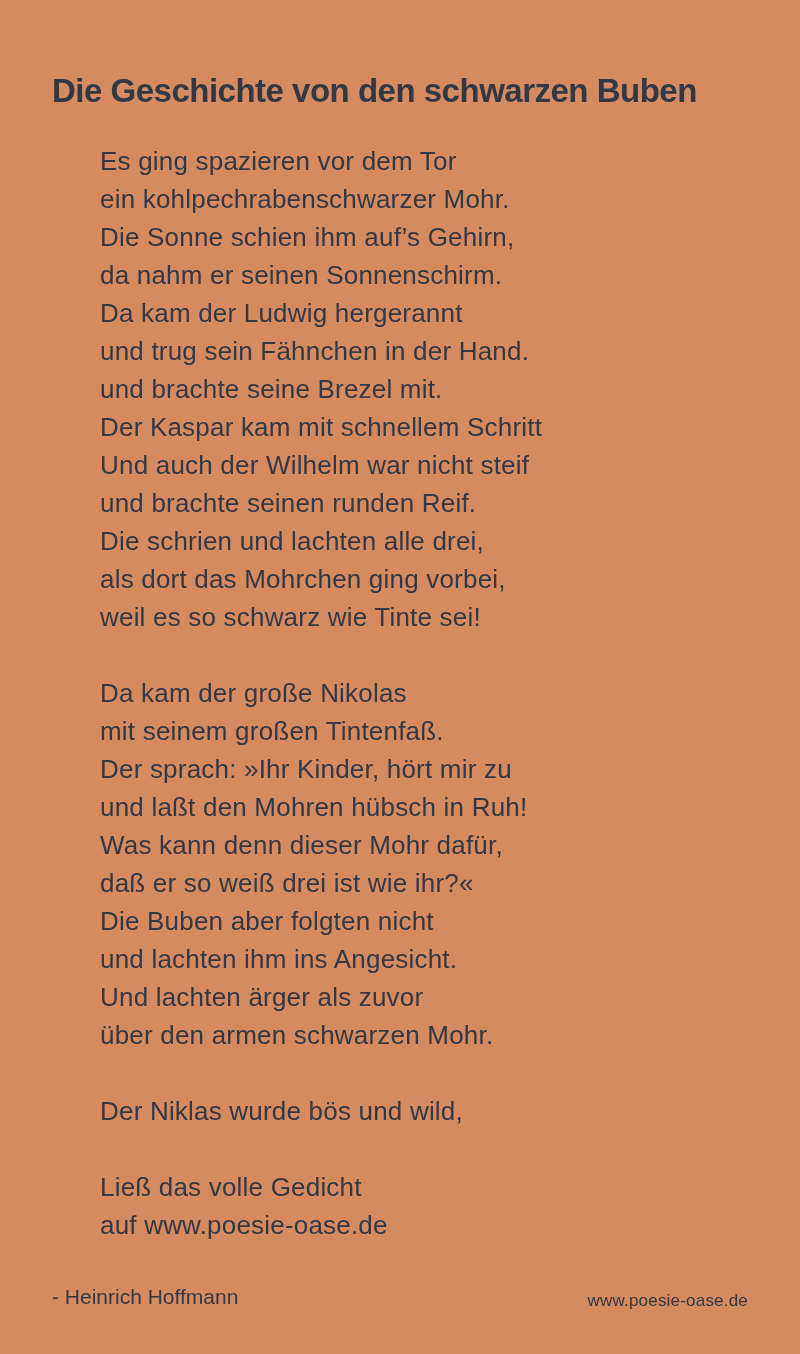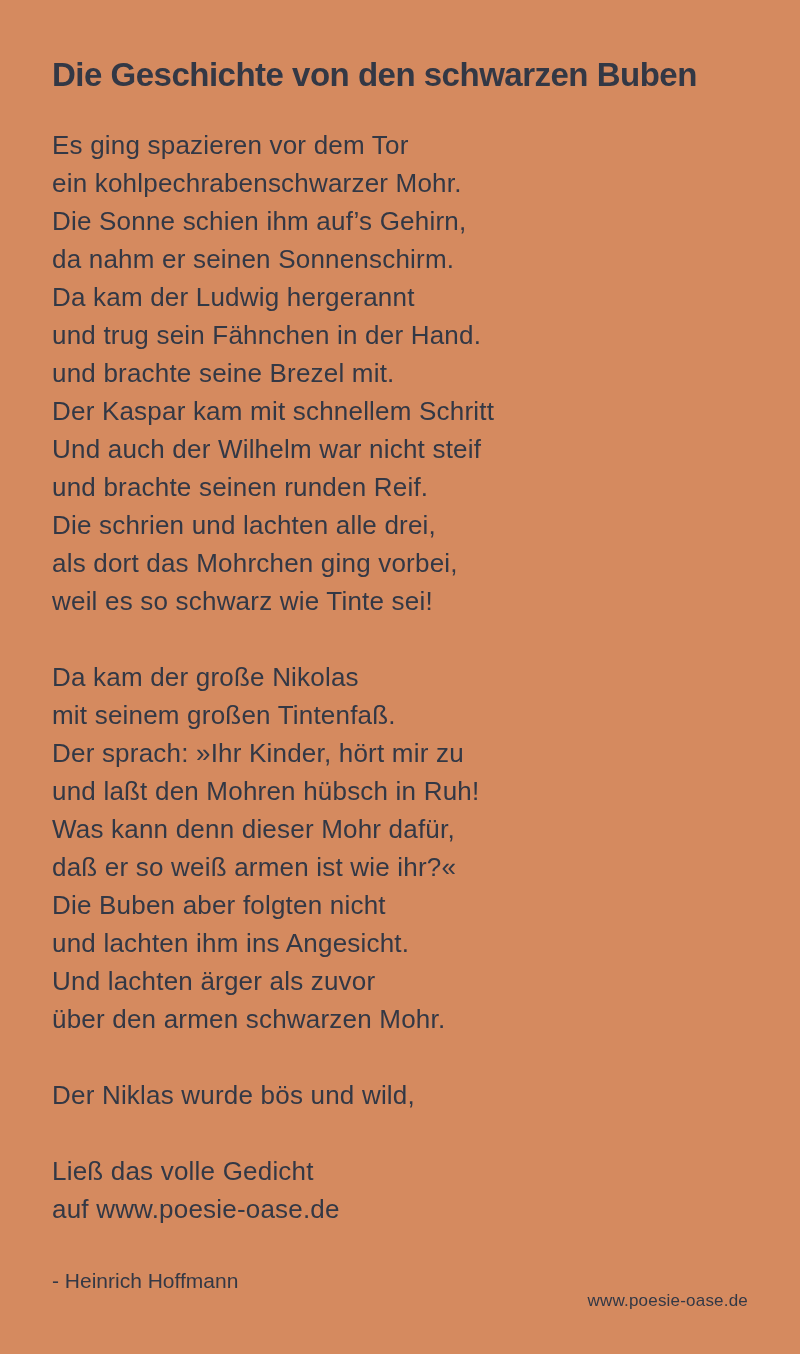--- a/index.html
+++ b/index.html
@@ -15,39 +15,40 @@
     font-family: "Liberation Sans", sans-serif;
     color: #333845;
   }
   .page {
     position: absolute;
     top: 0;
     left: 0;
     width: 800px;
     height: 1354px;
     box-sizing: border-box;
-    padding: 56px 40px 0 52px;
+    padding: 72px 40px 0 52px;
   }
   .poem-title {
     font-size: 33px;
     font-weight: 700;
     letter-spacing: -0.5px;
     line-height: 1.15;
     margin: 0 0 32px 0;
     white-space: nowrap;
   }
   .stanza {
     margin: 0 0 38px 0;
   }
   .poem-line {
     font-size: 26px;
     font-weight: 500;
     line-height: 38px;
     letter-spacing: 0.2px;
     white-space: nowrap;
+    margin-left: 48px;
   }
   .attribution {
     font-size: 21px;
     font-weight: 500;
     line-height: 30px;
     margin-top: 0;
   }
   .footer-watermark {
     position: absolute;
     top: 1291px;
@@ -79,21 +80,21 @@
     <div class="poem-line">als dort das Mohrchen ging vorbei,</div>
     <div class="poem-line">weil es so schwarz wie Tinte sei!</div>
   </div>
 
   <div class="stanza">
     <div class="poem-line">Da kam der große Nikolas</div>
     <div class="poem-line">mit seinem großen Tintenfaß.</div>
     <div class="poem-line">Der sprach: »Ihr Kinder, hört mir zu</div>
     <div class="poem-line">und laßt den Mohren hübsch in Ruh!</div>
     <div class="poem-line">Was kann denn dieser Mohr dafür,</div>
-    <div class="poem-line">daß er so weiß armen ist wie ihr?«</div>
+    <div class="poem-line">daß er so weiß drei ist wie ihr?«</div>
     <div class="poem-line">Die Buben aber folgten nicht</div>
     <div class="poem-line">und lachten ihm ins Angesicht.</div>
     <div class="poem-line">Und lachten ärger als zuvor</div>
     <div class="poem-line">über den armen schwarzen Mohr.</div>
   </div>
 
   <div class="stanza">
     <div class="poem-line">Der Niklas wurde bös und wild,</div>
   </div>
 

